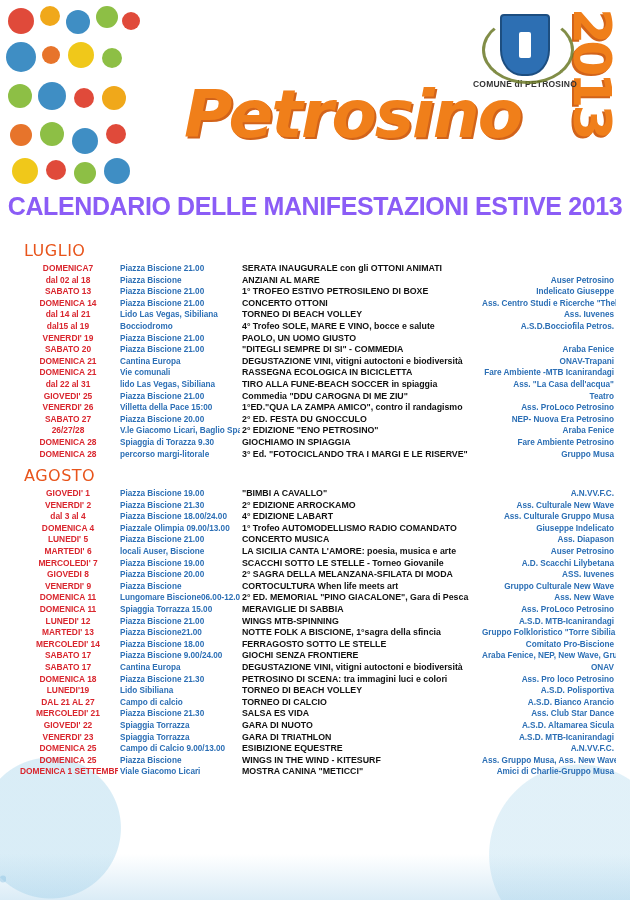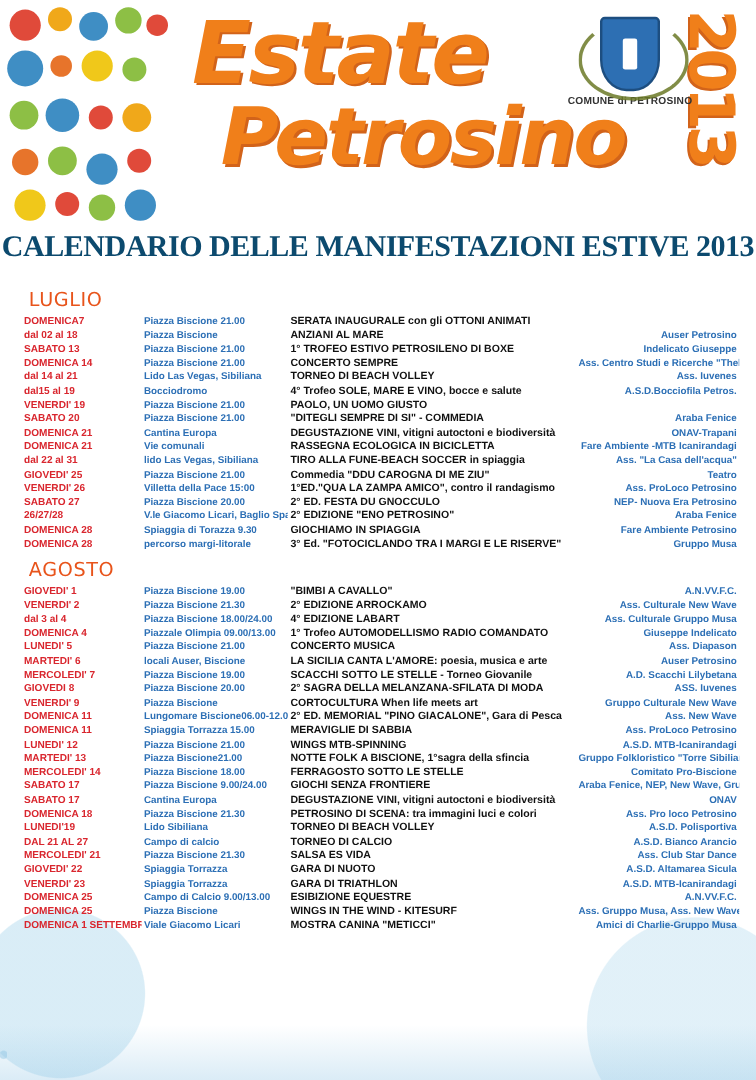--- a/index.html
+++ b/index.html
@@ -60,44 +60,44 @@
     border-top-color:transparent;border-left-color:#6c7a28;border-right-color:#6c7a28;
     opacity:.85;
   }
   .crest-label{
     font-size:8.5px;color:#333;margin-top:3px;letter-spacing:.2px;font-weight:bold;
   }
   
   .subtitle{
     position:relative;
     text-align:center;
-    font-family:Liberation Serif, serif;
+    font-family:Liberation Sans, sans-serif;
     font-weight:bold;
     font-size:25px;
-    color:#0c4a6e;
+    color:#8b5cf6;
     letter-spacing:-.4px;
     margin-top:2px;
   }
   
   .cal{position:relative;padding:14px 14px 0 18px;}
   .month{
     font-family:"DejaVu Sans",sans-serif;
     font-weight:normal;font-size:16px;color:#E8541B;
     letter-spacing:.5px;margin:6px 0 3px 6px;
   }
   table{border-collapse:collapse;width:100%;table-layout:fixed;}
   td{
     font-size:8.6px;
     line-height:11.6px;
     padding:0 2px;
     white-space:nowrap;
     overflow:hidden;
     vertical-align:top;
   }
-  .c-date{width:96px;color:#D9262E;font-weight:bold;font-size:8.4px;}
+  .c-date{width:96px;color:#D9262E;font-weight:bold;font-size:8.4px;text-align:center;}
   .c-place{width:118px;color:#2C6FB5;font-weight:bold;font-size:8.2px;}
   .c-event{color:#111;font-weight:bold;font-size:8.8px;}
   .c-org{width:132px;color:#2C6FB5;font-weight:bold;font-size:8.2px;text-align:right;}
   
   .footer-band{
     position:absolute;left:0;right:0;bottom:0;height:46px;
     background:linear-gradient(180deg,rgba(255,255,255,0) 0%, rgba(150,200,230,.35) 100%);
   }
   .footer-dots{
     position:absolute;left:0;right:0;bottom:6px;height:30px;
@@ -134,21 +134,20 @@
     <i style="left:38px;top:120px;width:24px;height:24px;background:#8dbf45;"></i>
     <i style="left:70px;top:126px;width:26px;height:26px;background:#3f8ec4;"></i>
     <i style="left:104px;top:122px;width:20px;height:20px;background:#e04a3a;"></i>
     <i style="left:10px;top:156px;width:26px;height:26px;background:#f0c81a;"></i>
     <i style="left:44px;top:158px;width:20px;height:20px;background:#e04a3a;"></i>
     <i style="left:72px;top:160px;width:22px;height:22px;background:#8dbf45;"></i>
     <i style="left:102px;top:156px;width:26px;height:26px;background:#3f8ec4;"></i>
   </div>
 
   <div class="hdr-title">
-    <div class="ttl-estate">Estate</div>
     <div class="ttl-petrosino">Petrosino</div>
     <div class="ttl-year">2013</div>
   </div>
 
   <div class="crest">
     <div class="crest-wreath"></div>
     <div class="crest-shield"></div>
     <div class="crest-label">COMUNE di PETROSINO</div>
   </div>
 </div>
@@ -174,21 +173,21 @@
         </tr>
         <tr>
           <td class="c-date">SABATO 13</td>
           <td class="c-place">Piazza Biscione 21.00</td>
           <td class="c-event">1° TROFEO ESTIVO PETROSILENO DI BOXE</td>
           <td class="c-org">Indelicato Giuseppe</td>
         </tr>
         <tr>
           <td class="c-date">DOMENICA 14</td>
           <td class="c-place">Piazza Biscione 21.00</td>
-          <td class="c-event">CONCERTO SEMPRE</td>
+          <td class="c-event">CONCERTO OTTONI</td>
           <td class="c-org">Ass. Centro Studi e Ricerche "Thelo"</td>
         </tr>
         <tr>
           <td class="c-date">dal 14 al 21</td>
           <td class="c-place">Lido Las Vegas, Sibiliana</td>
           <td class="c-event">TORNEO DI BEACH VOLLEY</td>
           <td class="c-org">Ass. Iuvenes</td>
         </tr>
         <tr>
           <td class="c-date">dal15 al 19</td>

